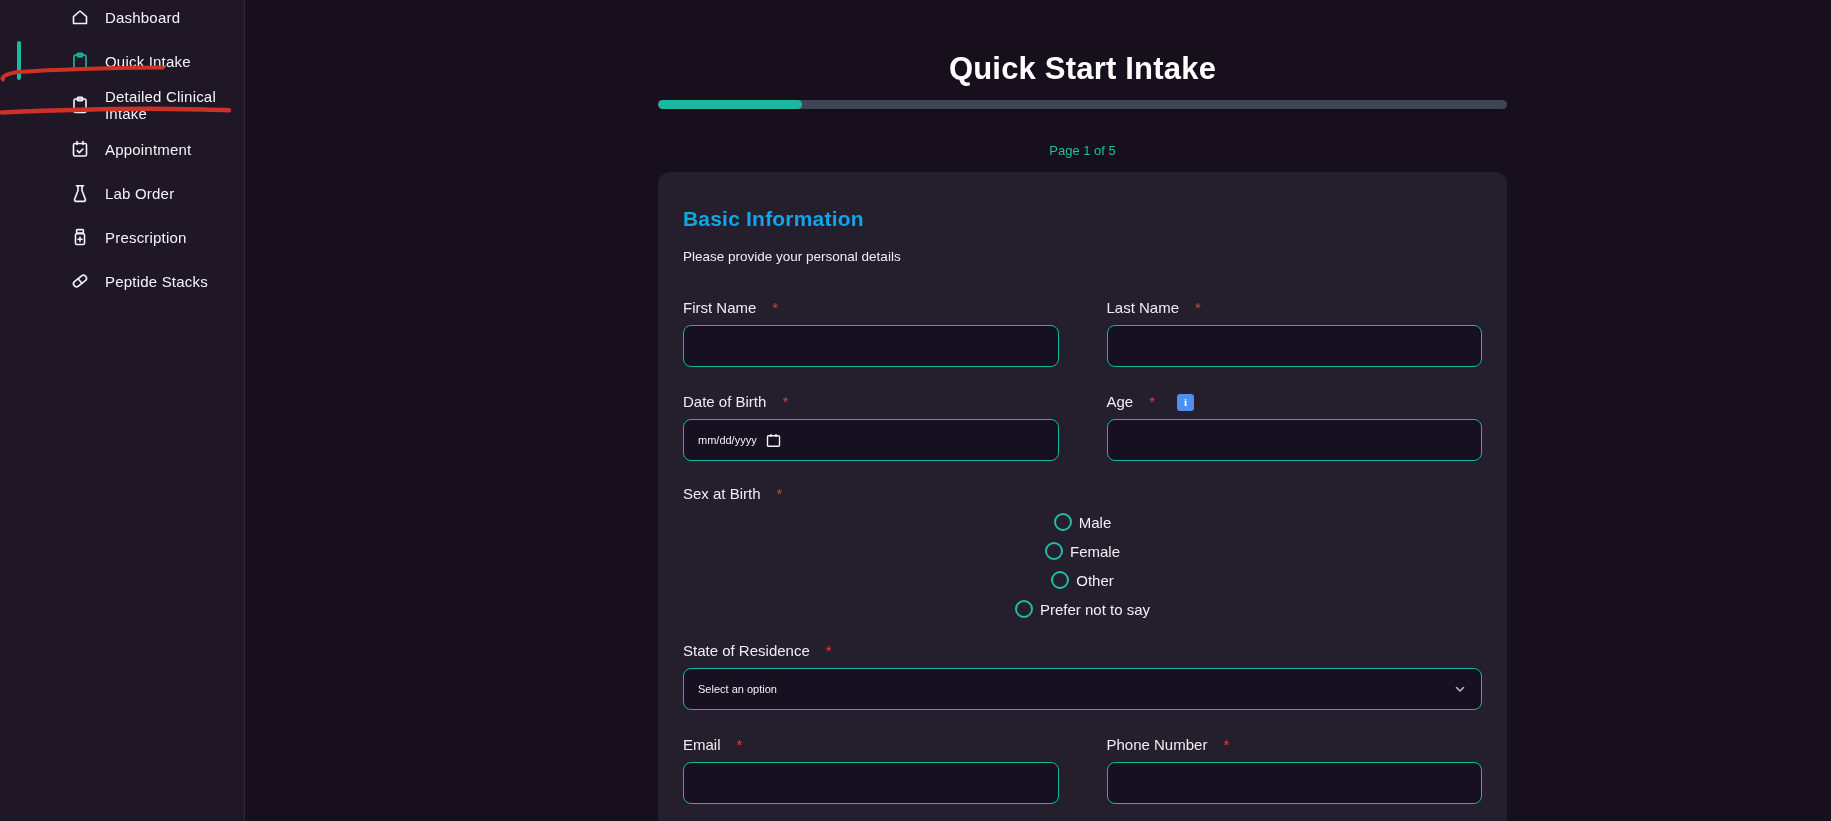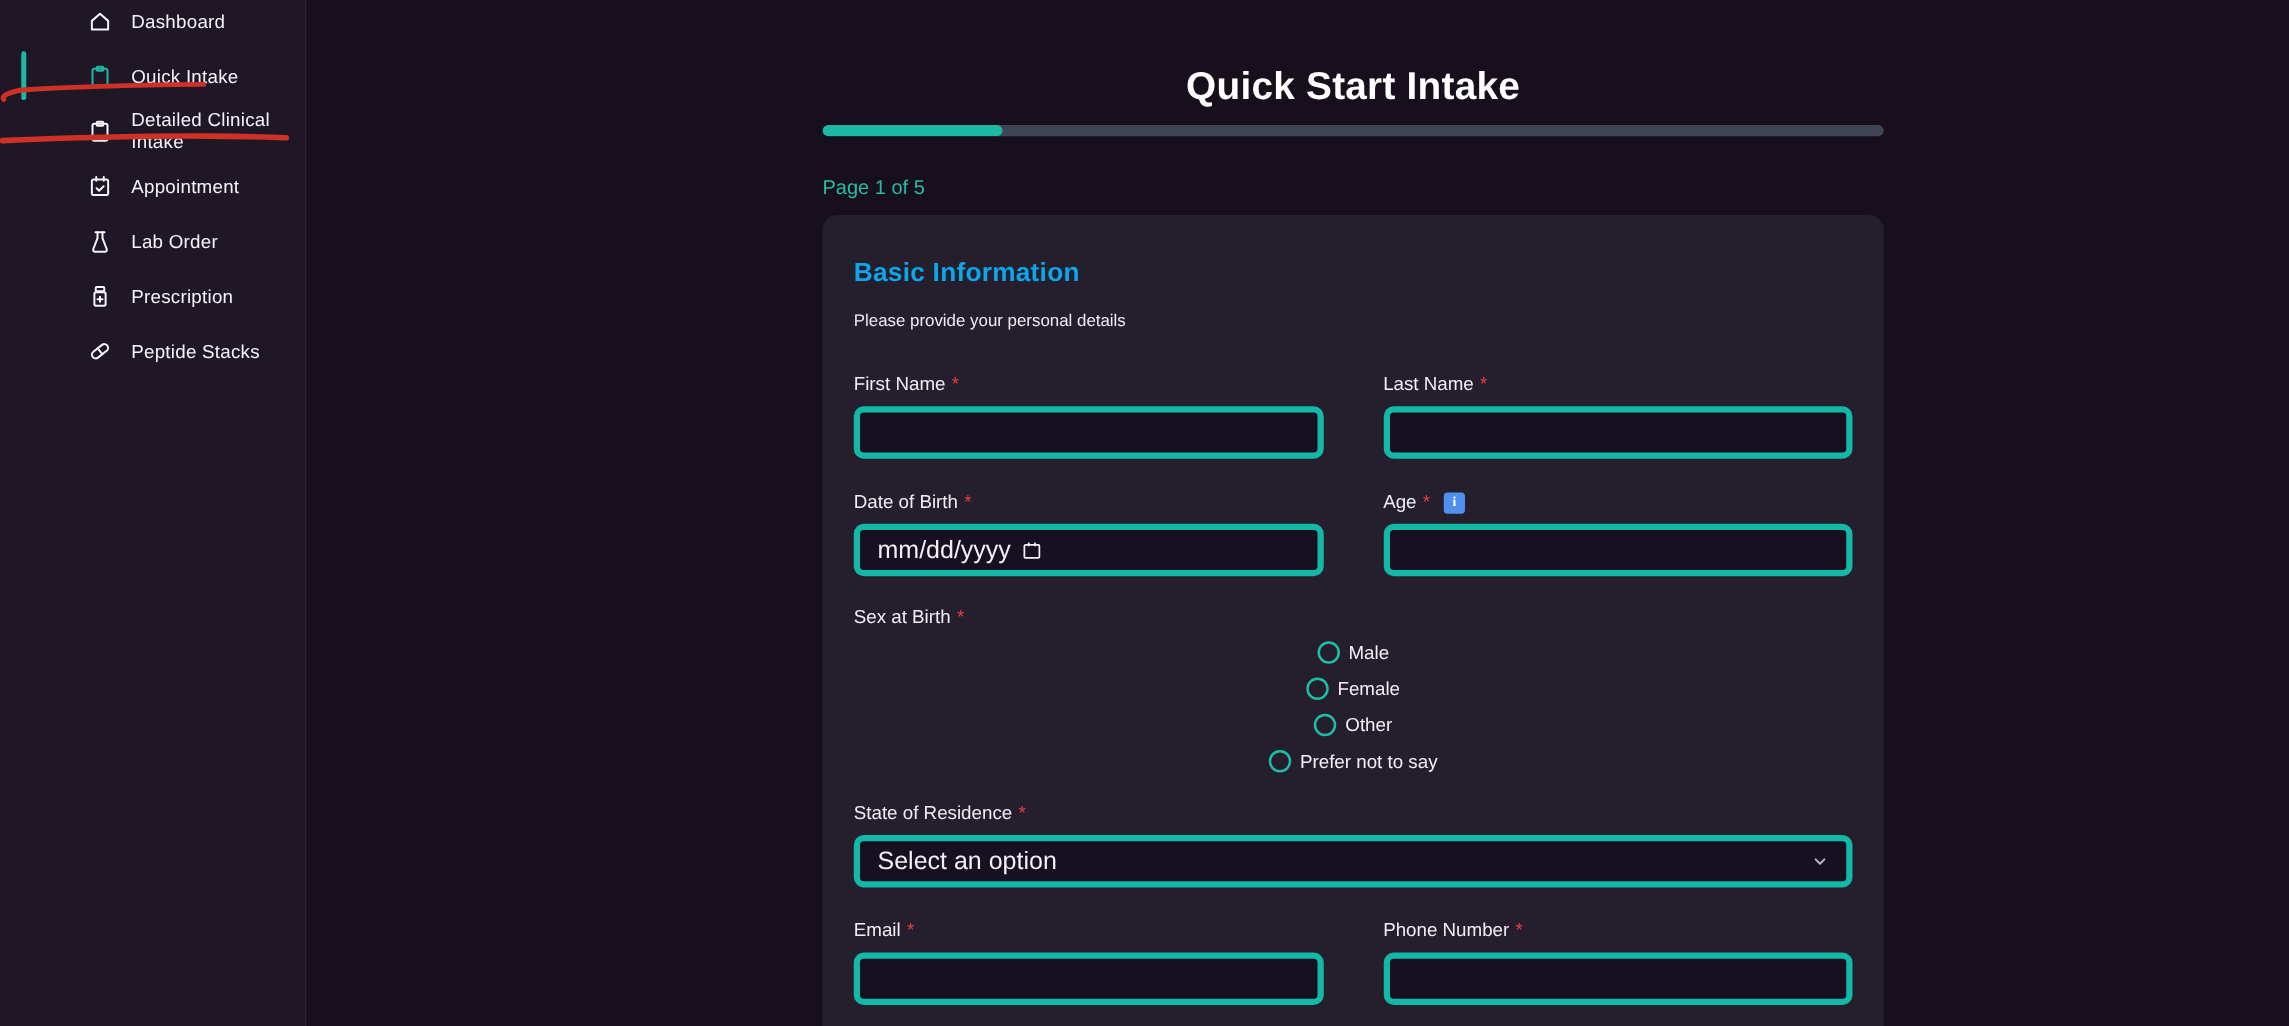--- a/index.html
+++ b/index.html
@@ -37,40 +37,40 @@
   .content { position:absolute; left:658px; top:0; width:849px; }
   .page-title {
     margin-top:50px; text-align:center; font-size:31px; font-weight:bold;
     color:#ffffff; letter-spacing:.2px; line-height:38px;
   }
   .progress-track {
     margin-top:12px; height:9px; border-radius:6px; background:#3e4655;
     overflow:hidden; position:relative;
   }
   .progress-fill { height:100%; border-radius:6px; background:#1cb9a2; width:17%; }
-  .page-indicator { margin-top:34px; text-align:left; font-size:16px; color:#24bda4; line-height:16px; }
+  .page-indicator { margin-top:34px; text-align:center; font-size:13px; color:#24bda4; line-height:16px; }
   
   .card {
     margin-top:13px; background:#251e2d; border-radius:12px;
     padding:34px 25px 0; height:700px;
   }
   .card h2 { font-size:21px; font-weight:bold; color:#0ea5e9; line-height:26px; letter-spacing:.2px; }
   .card .subtitle { margin-top:16px; font-size:13.5px; color:#efecf2; line-height:17px; }
   .row2 { display:grid; grid-template-columns:1fr 1fr; column-gap:48px; }
   .mt34 { margin-top:34px; } .mt24 { margin-top:24px; } .mt26 { margin-top:26px; }
-  .f-label { display:flex; align-items:center; gap:5px; font-size:15px; color:#f0edf2; line-height:18px; margin-bottom:8px; }
+  .f-label { display:flex; align-items:center; gap:16px; font-size:15px; color:#f0edf2; line-height:18px; margin-bottom:8px; }
   .req { color:#e53e3e; }
   .info-badge {
     width:17px; height:17px; margin-left:6px; background:#4f8fee; border-radius:3px;
     color:#ffffff; font-size:11px; font-weight:bold; font-family:"Liberation Serif", serif;
     display:inline-flex; align-items:center; justify-content:center; cursor:pointer;
   }
   .tb, .faux-input {
-    width:100%; height:42px; background:#171020; border:5px solid #14b8a6;
-    border-radius:8px; color:#f2f0f4; font-size:20px; padding:0 14px;
+    width:100%; height:42px; background:#171020; border:1px solid #14b8a6;
+    border-radius:8px; color:#f2f0f4; font-size:11px; padding:0 14px;
     font-family:"Liberation Sans", sans-serif;
   }
   .tb { outline:none; }
   .faux-input { display:flex; align-items:center; cursor:pointer; }
   .cal-icon { margin-left:9px; display:inline-flex; }
   .cal-icon svg, .chev svg { display:block; }
   .select-box { justify-content:space-between; }
   .radio-row { display:flex; align-items:center; gap:11px; margin-top:10px;flex-direction:column; }
   .radio-opt { display:flex; align-items:center; gap:7px; cursor:pointer; }
   .radio-circle {

